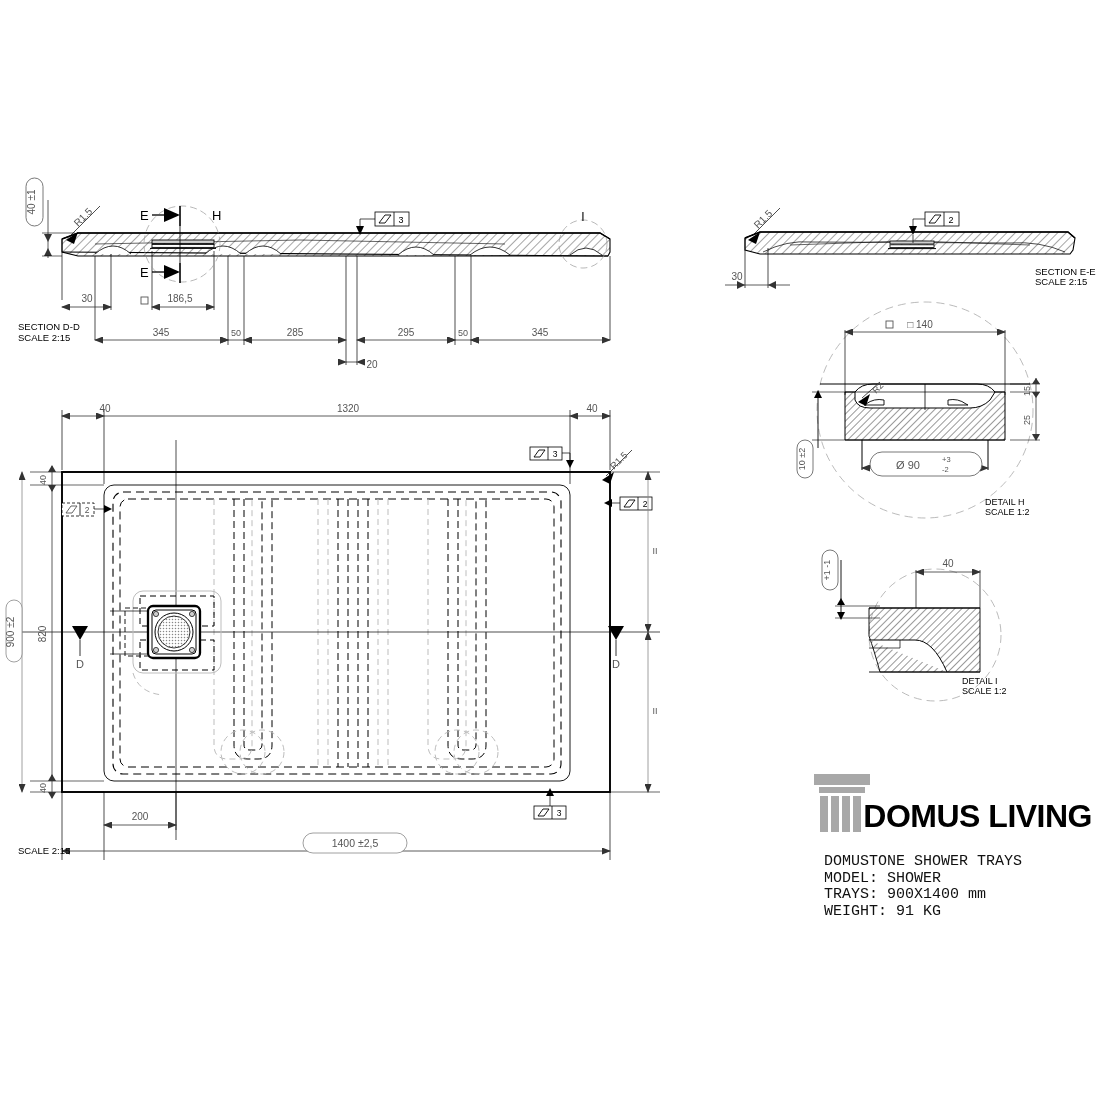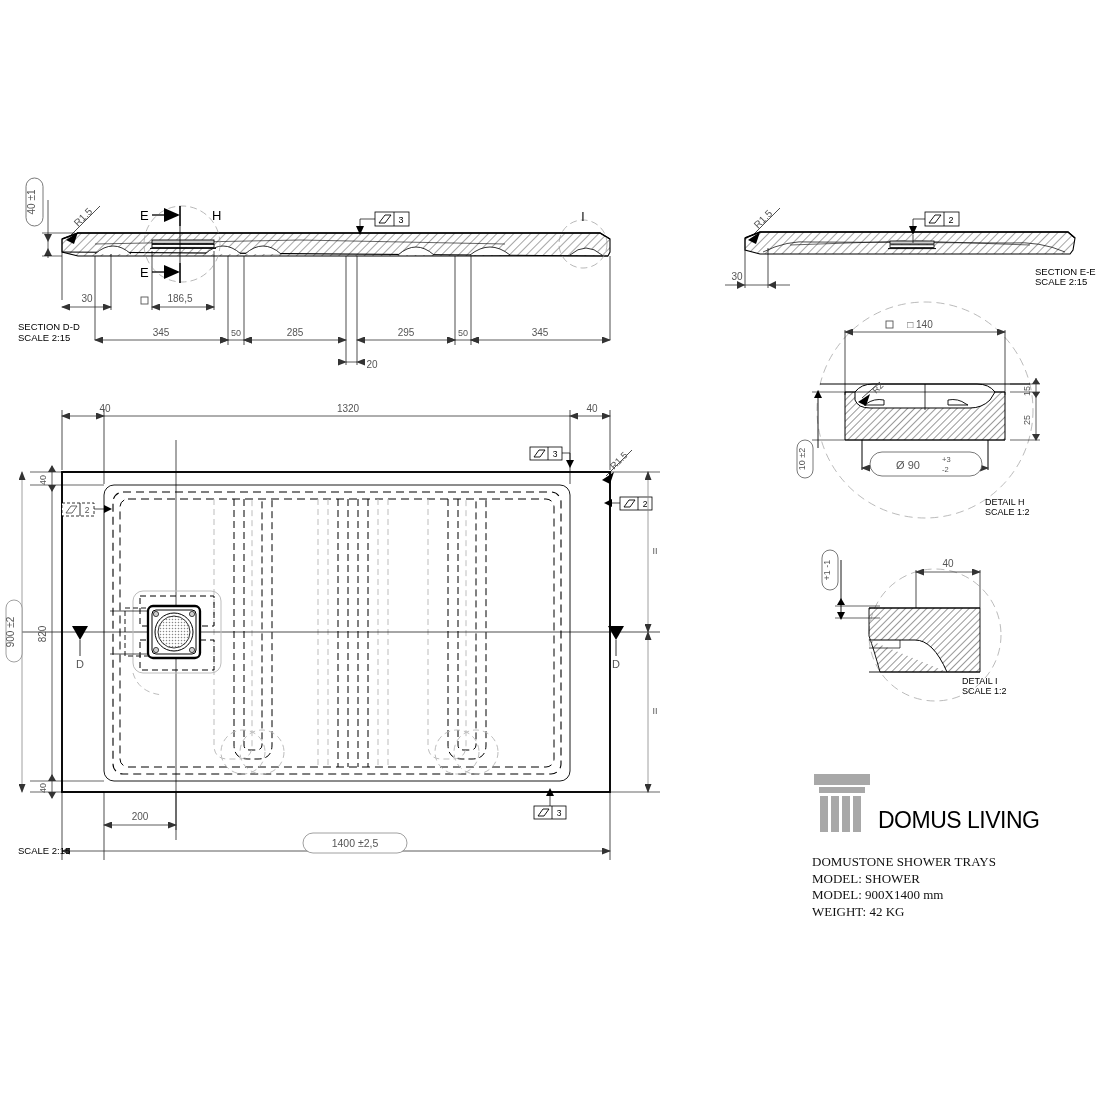--- a/index.html
+++ b/index.html
@@ -5,25 +5,25 @@
   html,body{margin:0;padding:0;background:#ffffff;}
   body{width:1100px;height:1100px;position:relative;overflow:hidden;
        font-family:"Liberation Sans",sans-serif;color:#000;}
   .stage{position:absolute;inset:0;}
   svg{position:absolute;left:0;top:0;}
 
   
   .titleblock{position:absolute;left:812px;top:770px;width:280px;}
   .logo-row{display:flex;align-items:flex-end;height:62px;}
   .logo-mark{width:62px;height:58px;position:relative;margin-right:4px;}
-  .logo-word{font-size:23px;font-weight:normal;letter-spacing:-0.5px;
+  .logo-word{font-size:32px;font-weight:bold;letter-spacing:-0.5px;
              line-height:1;white-space:nowrap;color:#000;
              font-family:"Liberation Sans",sans-serif;}
-  .spec{margin-top:22px;font-size:13px;line-height:16.5px;color:#111;
-        font-family:Liberation Serif, serif;}
+  .spec{margin-top:22px;font-size:15px;line-height:16.5px;color:#111;
+        font-family:Liberation Mono, monospace;margin-left:12px;}
   .spec div{white-space:nowrap;}
 </style>
 </head>
 <body>
 
 <div class="stage">
 
 <svg width="1100" height="1100" viewBox="0 0 1100 1100">
   <defs>
     <pattern id="hatch" width="6" height="6" patternTransform="rotate(45)" patternUnits="userSpaceOnUse">
@@ -490,18 +490,18 @@
         <rect x="19" y="22" width="8" height="36" fill="#a8a8a8"></rect>
         <rect x="30" y="22" width="8" height="36" fill="#a8a8a8"></rect>
         <rect x="41" y="22" width="8" height="36" fill="#a8a8a8"></rect>
       </svg>
     </div>
     <div class="logo-word">DOMUS LIVING</div>
   </div>
   <div class="spec">
     <div>DOMUSTONE SHOWER TRAYS</div>
     <div>MODEL: SHOWER</div>
-    <div>MODEL: 900X1400 mm</div>
-    <div>WEIGHT: 42 KG</div>
+    <div>TRAYS: 900X1400 mm</div>
+    <div>WEIGHT: 91 KG</div>
   </div>
 </div>
 
 </div>
 
 </body></html>

